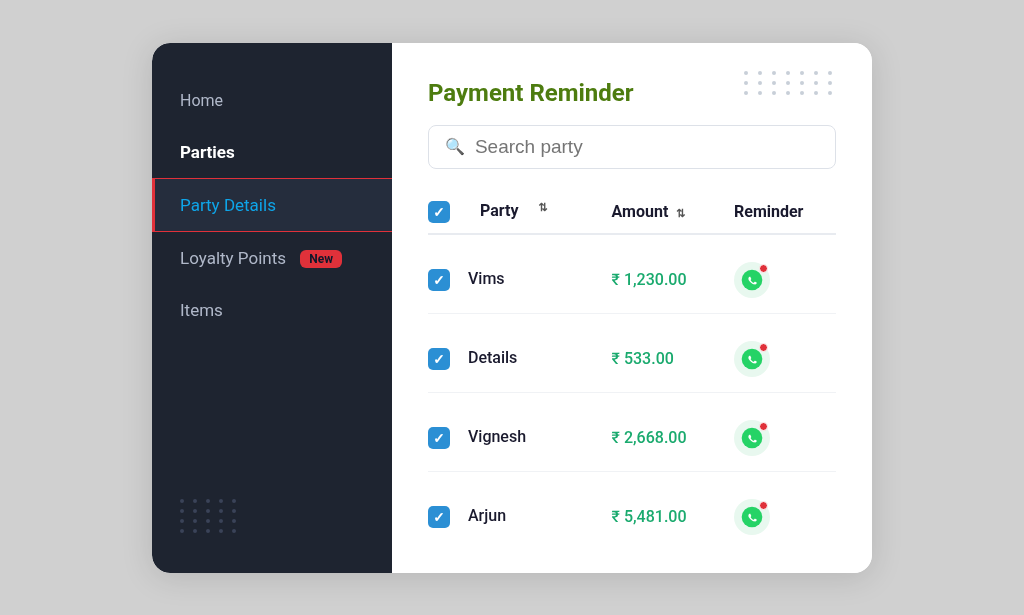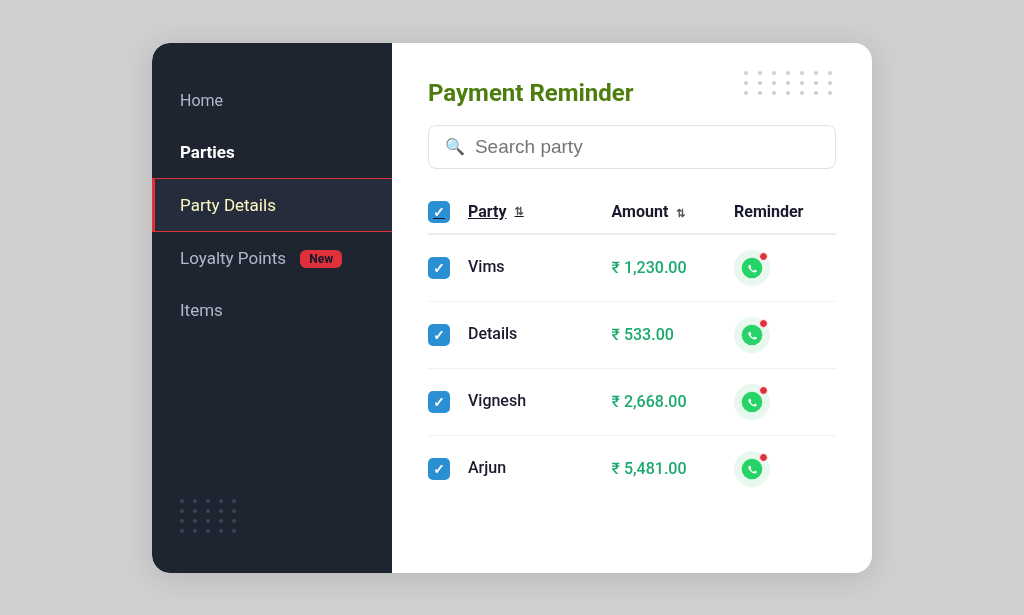--- a/index.html
+++ b/index.html
@@ -34,21 +34,21 @@
     }
     .sidebar-item {
       padding: 16px 28px;
       color: #b0b8c9;
       font-size: 17px;
       cursor: pointer;
       position: relative;
     }
     .sidebar-item.active {
       background: #252d3d;
-      color: #fef9c3;
+      color: #0ea5e9;
       border-left: 3px solid #e0313a;
       border-top: 1px solid #e0313a;
       border-bottom: 1px solid #e0313a;
       padding-left: 25px;
     }
     .sidebar-item.bold {
       font-weight: 700;
       color: #fff;
     }
     .sidebar-item.home {
@@ -140,21 +140,21 @@
       font-size: 16px;
       font-weight: 700;
       color: #1a1a2e;
       padding: 10px 12px 10px 0;
       border-bottom: 2px solid #e8ebf0;
     }
     .table th.col-party { width: 45%; }
     .table th.col-amount { width: 30%; }
     .table th.col-reminder { width: 25%; }
     .table td {
-      padding: 15px 12px 15px 0;
+      padding: 27px 12px 15px 0;
       border-bottom: 1px solid #f0f2f5;
       font-size: 16px;
       color: #1a1a2e;
       vertical-align: middle;
     }
     .table tr:last-child td { border-bottom: none; }
     .sort-icon {
       display: inline-block;
       font-size: 11px;
       margin-left: 4px;
@@ -206,23 +206,22 @@
       top: 2px;
       right: 2px;
       width: 9px;
       height: 9px;
       background: #e0313a;
       border-radius: 50%;
       border: 1.5px solid #fff;
     }
     .th-party-inner {
       display: flex;
-      align-items: center;
-      gap: 4px;
-      text-decoration: underline;
+      align-items: flex-start;
+      gap: 16px;
     }
   </style>
 </head>
 <body>
 
 <div class="card">
 
   <nav class="sidebar">
     <div class="sidebar-item home">
       <span>Home</span>

